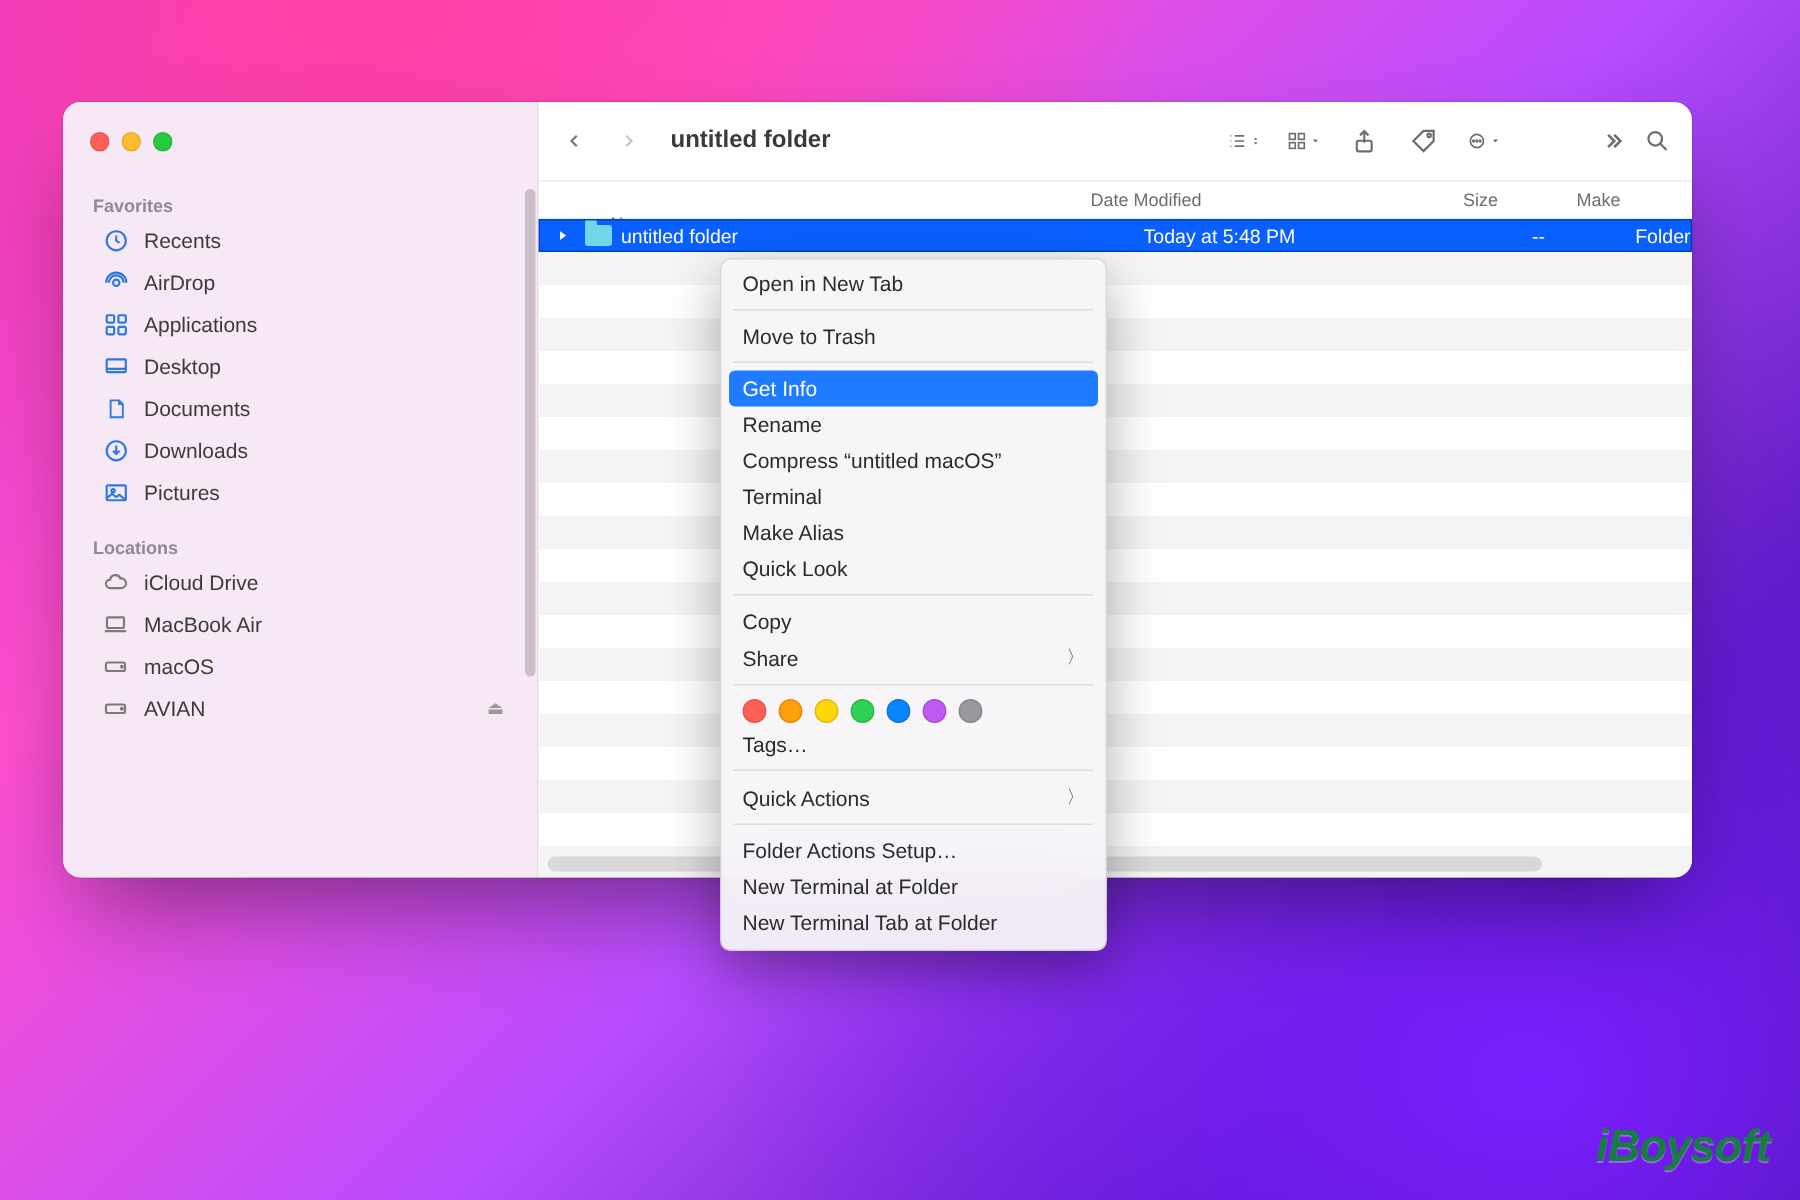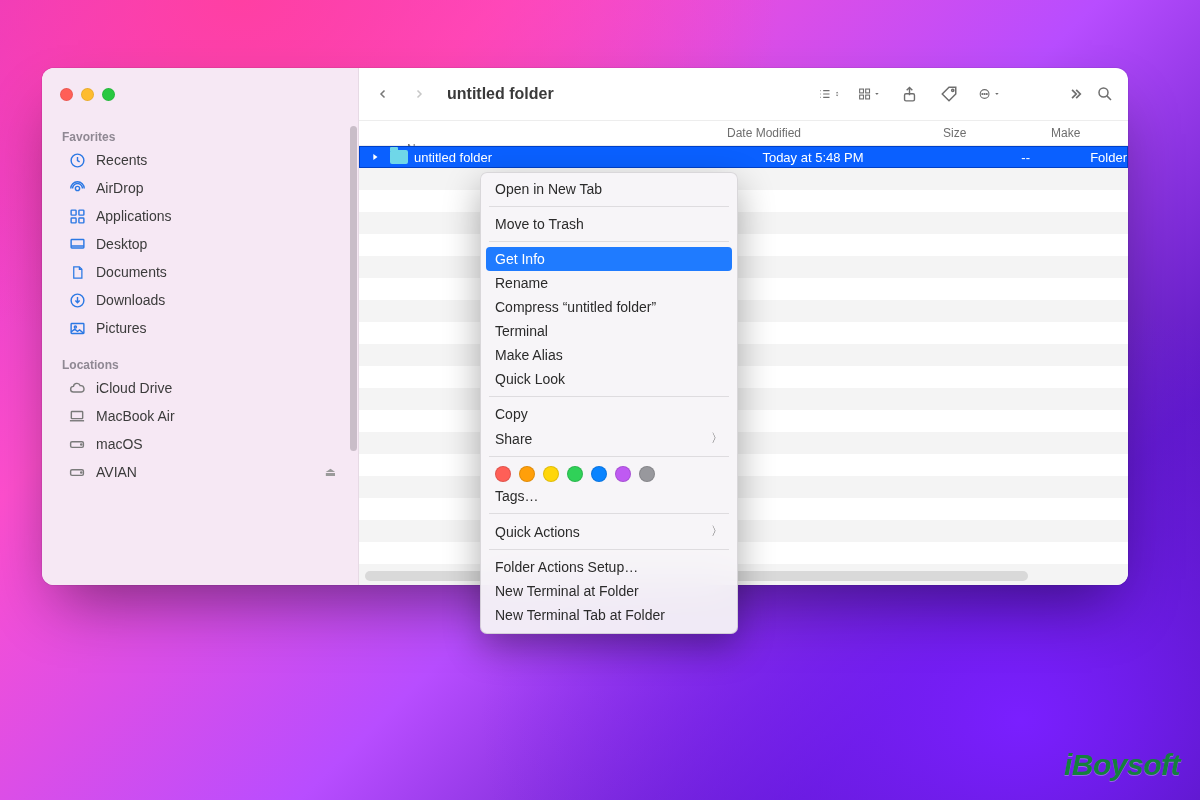--- a/index.html
+++ b/index.html
@@ -54,21 +54,21 @@
   .tb-btn { width:28px; height:28px; border-radius:6px; display:flex; align-items:center; justify-content:center; color:#8c8c8c; }
   .tb-title { font-size:16px; font-weight:600; color:#3a3a3a; margin-left:6px; margin-right:auto; }
   .tb-group { display:flex; align-items:center; gap:18px; margin-right:10px; }
   .tb-ico { width:22px; height:22px; color:#6e6e6e; display:flex; align-items:center; justify-content:center; }
 
   
   .cols { height:26px; display:flex; align-items:center; font-size:12px; color:#6e6e6e; border-top:1px solid rgba(0,0,0,.07); border-bottom:1px solid rgba(0,0,0,.07); }
   .col { padding:0 10px; display:flex; align-items:center; gap:6px; }
   .col.name { flex:0 0 358px; padding-left:48px;margin-top:31px; }
   .col.date { flex:0 0 216px; }
-  .col.size { flex:0 0 108px; }
+  .col.size { flex:0 0 108px;justify-content:center; }
   .col.kind { flex:1; }
 
   
   .filelist { flex:1; position:relative; overflow:hidden; }
   .stripes { position:absolute; inset:0; }
   .stripe { height:22px; }
   .stripe.alt { background:#f4f4f4; }
   .row { position:absolute; left:0; right:0; top:0; height:22px; background:#0a60ff; color:#fff; display:flex; align-items:center; font-size:13px; border:1px solid #0040c8; }
   .row .disco { width:14px; margin-left:10px; color:#fff; }
   .row .foldicn { width:18px; height:14px; background:#6fd7e8; border-radius:2px; margin:0 6px; position:relative; }
@@ -371,21 +371,21 @@
       <span>Move to Trash</span>
     </div>
   <hr>
   <div class="mi hl">
       <span>Get Info</span>
     </div>
   <div class="mi">
       <span>Rename</span>
     </div>
   <div class="mi">
-      <span>Compress “untitled folder”</span>
+      <span>Compress “untitled macOS”</span>
     </div>
   <div class="mi">
       <span>Terminal</span>
     </div>
   <div class="mi">
       <span>Make Alias</span>
     </div>
   <div class="mi">
       <span>Quick Look</span>
     </div>

